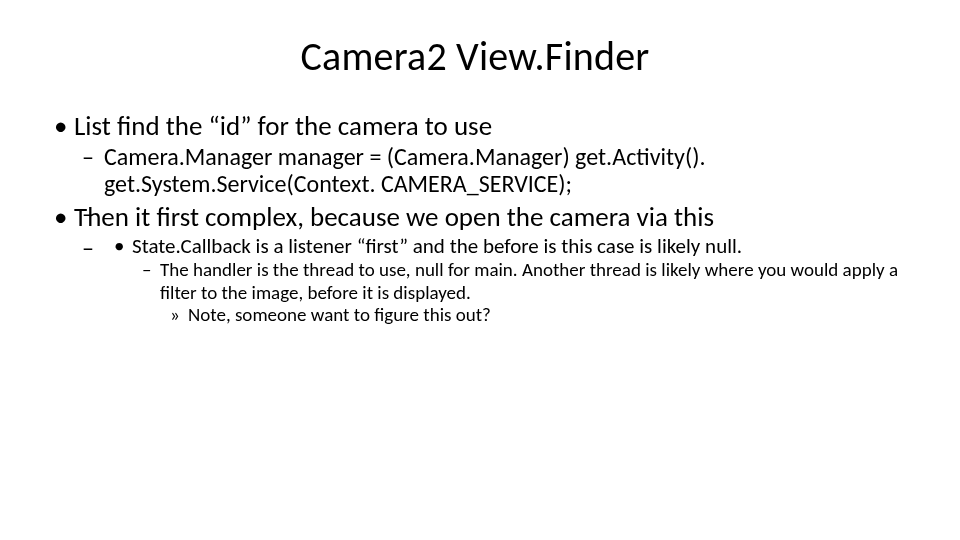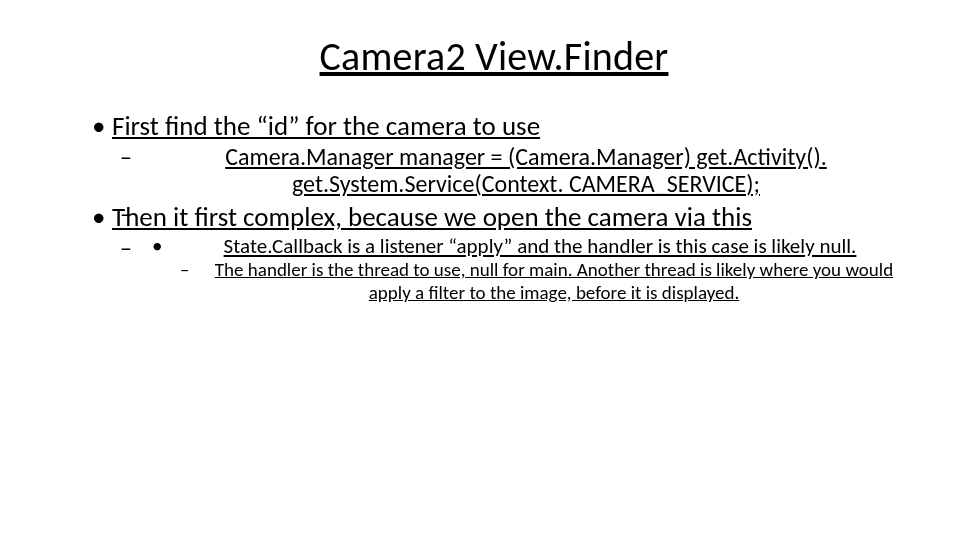--- a/index.html
+++ b/index.html
@@ -8,22 +8,21 @@
     width: 960px;
     height: 540px;
     background: #ffffff;
     font-family: Calibri, "Segoe UI", Arial, sans-serif;
     color: #000000;
   }
   .slide {
     box-sizing: border-box;
     width: 960px;
     height: 396px;
-    padding: 32px 50px 20px 78px;
-    text-decoration: underline;
+    padding: 32px 50px 20px 40px;
   }
   .title {
     text-align: center;
     font-size: 40px;
     font-weight: 400;
     margin: 0 0 28px 0;
     letter-spacing: 0.2px;
   }
   ul {
     margin: 0;
@@ -45,21 +44,20 @@
     position: absolute;
     left: 14px;
     top: 0;
   }
   
   .l2 > li {
     padding-left: 30px;
     font-size: 24px;
     line-height: 1.15;
     margin-bottom: 2px;
-    text-align: center;
   }
   .l2 > li::before {
     content: "–";
     position: absolute;
     left: 8px;
     top: 0;
   }
   
   .l3 > li {
     padding-left: 28px;
@@ -100,39 +98,44 @@
   }
 </style>
 </head>
 <body>
 
 <div class="slide">
   <h1 class="title">Camera2 View.Finder</h1>
 
   <ul class="l1">
     <li>
-      <span>First find the “id” for the camera to use</span>
+      <span>List find the “id” for the camera to use</span>
       <ul class="l2">
         <li>
           <span>Camera.Manager manager = (Camera.Manager) get.Activity(). get.System.Service(Context. CAMERA_SERVICE);</span>
         </li>
         <li>
         </li>
       </ul>
     </li>
     <li>
       <span>Then it first complex, because we open the camera via this</span>
       <ul class="l2">
         <li>
           <ul class="l3">
             <li>
-              <span>State.Callback is a listener “apply” and the handler is this case is likely null.</span>
+              <span>State.Callback is a listener “first” and the before is this case is likely null.</span>
               <ul class="l4">
                 <li>
                   <span>The handler is the thread to use, null for main.   Another thread is likely where you would apply a filter to the image, before it is displayed.</span>
+                  <ul class="l5">
+                    <li>
+                      <span>Note, someone want to figure this out?</span>
+                    </li>
+                  </ul>
                 </li>
               </ul>
             </li>
           </ul>
         </li>
       </ul>
     </li>
   </ul>
 </div>
 

